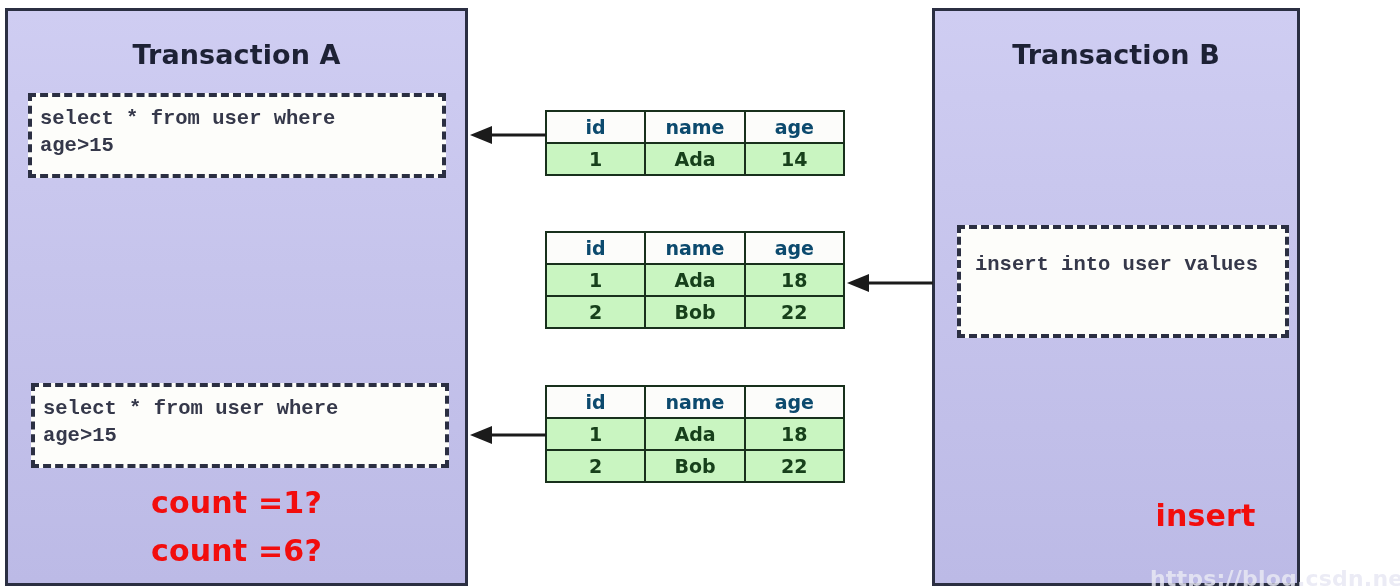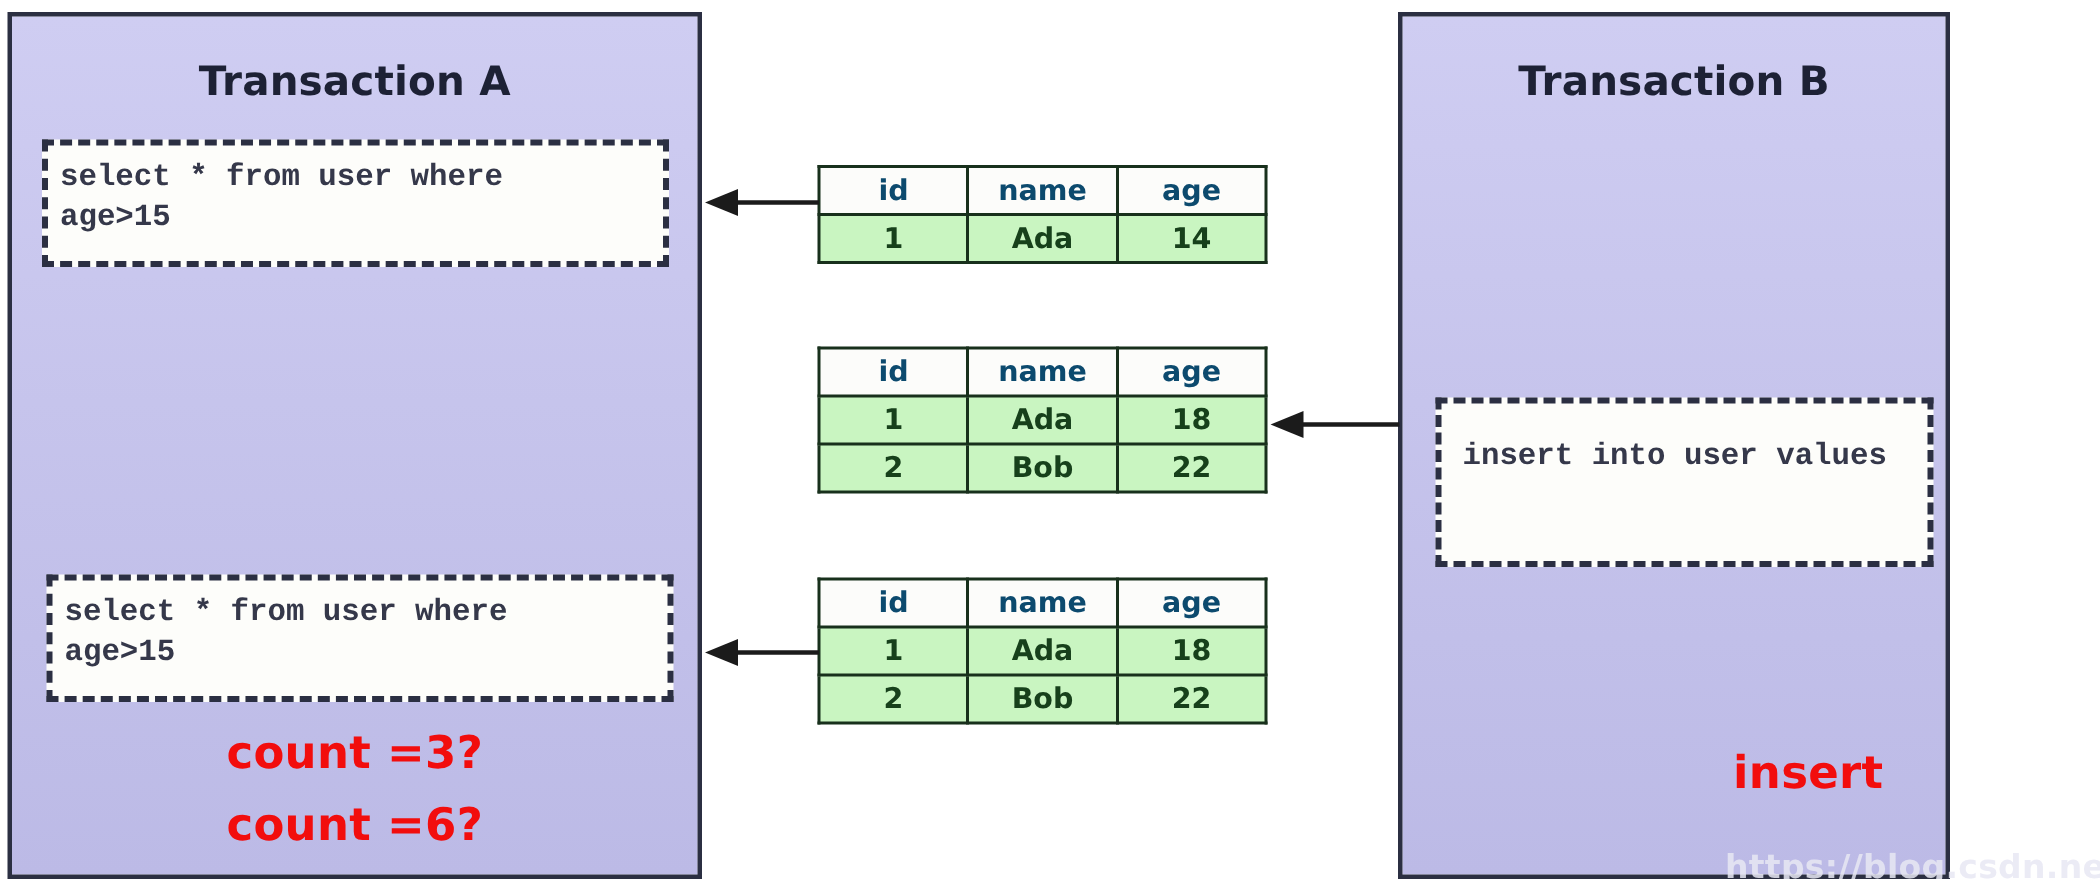--- a/index.html
+++ b/index.html
@@ -73,21 +73,20 @@
     width: 418px;
     height: 85px;
   }
   #sql-box-3 {
     left: 957px;
     top: 225px;
     width: 332px;
     height: 113px;
     padding-top: 22px;
     padding-left: 14px;
-    margin-top: 40px;
   }
   .sql-line { white-space: nowrap; font-family: Liberation Mono, monospace; }
 
   
   .red-note {
     position: absolute;
     color: #f20d0d;
     font-size: 30px;
     font-weight: bold;
     text-align: center;
@@ -162,21 +161,21 @@
   <div class="sql-box" id="sql-box-1">
     <div class="sql-line">select * from user where</div>
     <div class="sql-line">age&gt;15</div>
   </div>
 
   <div class="sql-box" id="sql-box-2">
     <div class="sql-line">select * from user where</div>
     <div class="sql-line">age&gt;15</div>
   </div>
 
-  <div class="red-note" id="count-note-1" style="width:463px;left:5px;">count =3?</div>
+  <div class="red-note" id="count-note-1" style="width:463px;left:5px;">count =1?</div>
   <div class="red-note" id="count-note-2" style="width:463px;left:5px;">count =6?</div>
 
   <div class="txn-panel" id="panel-b">
     <div class="txn-title">Transaction B</div>
   </div>
 
   <div class="sql-box" id="sql-box-3">
     <div class="sql-line">insert into user values</div>
   </div>
 

